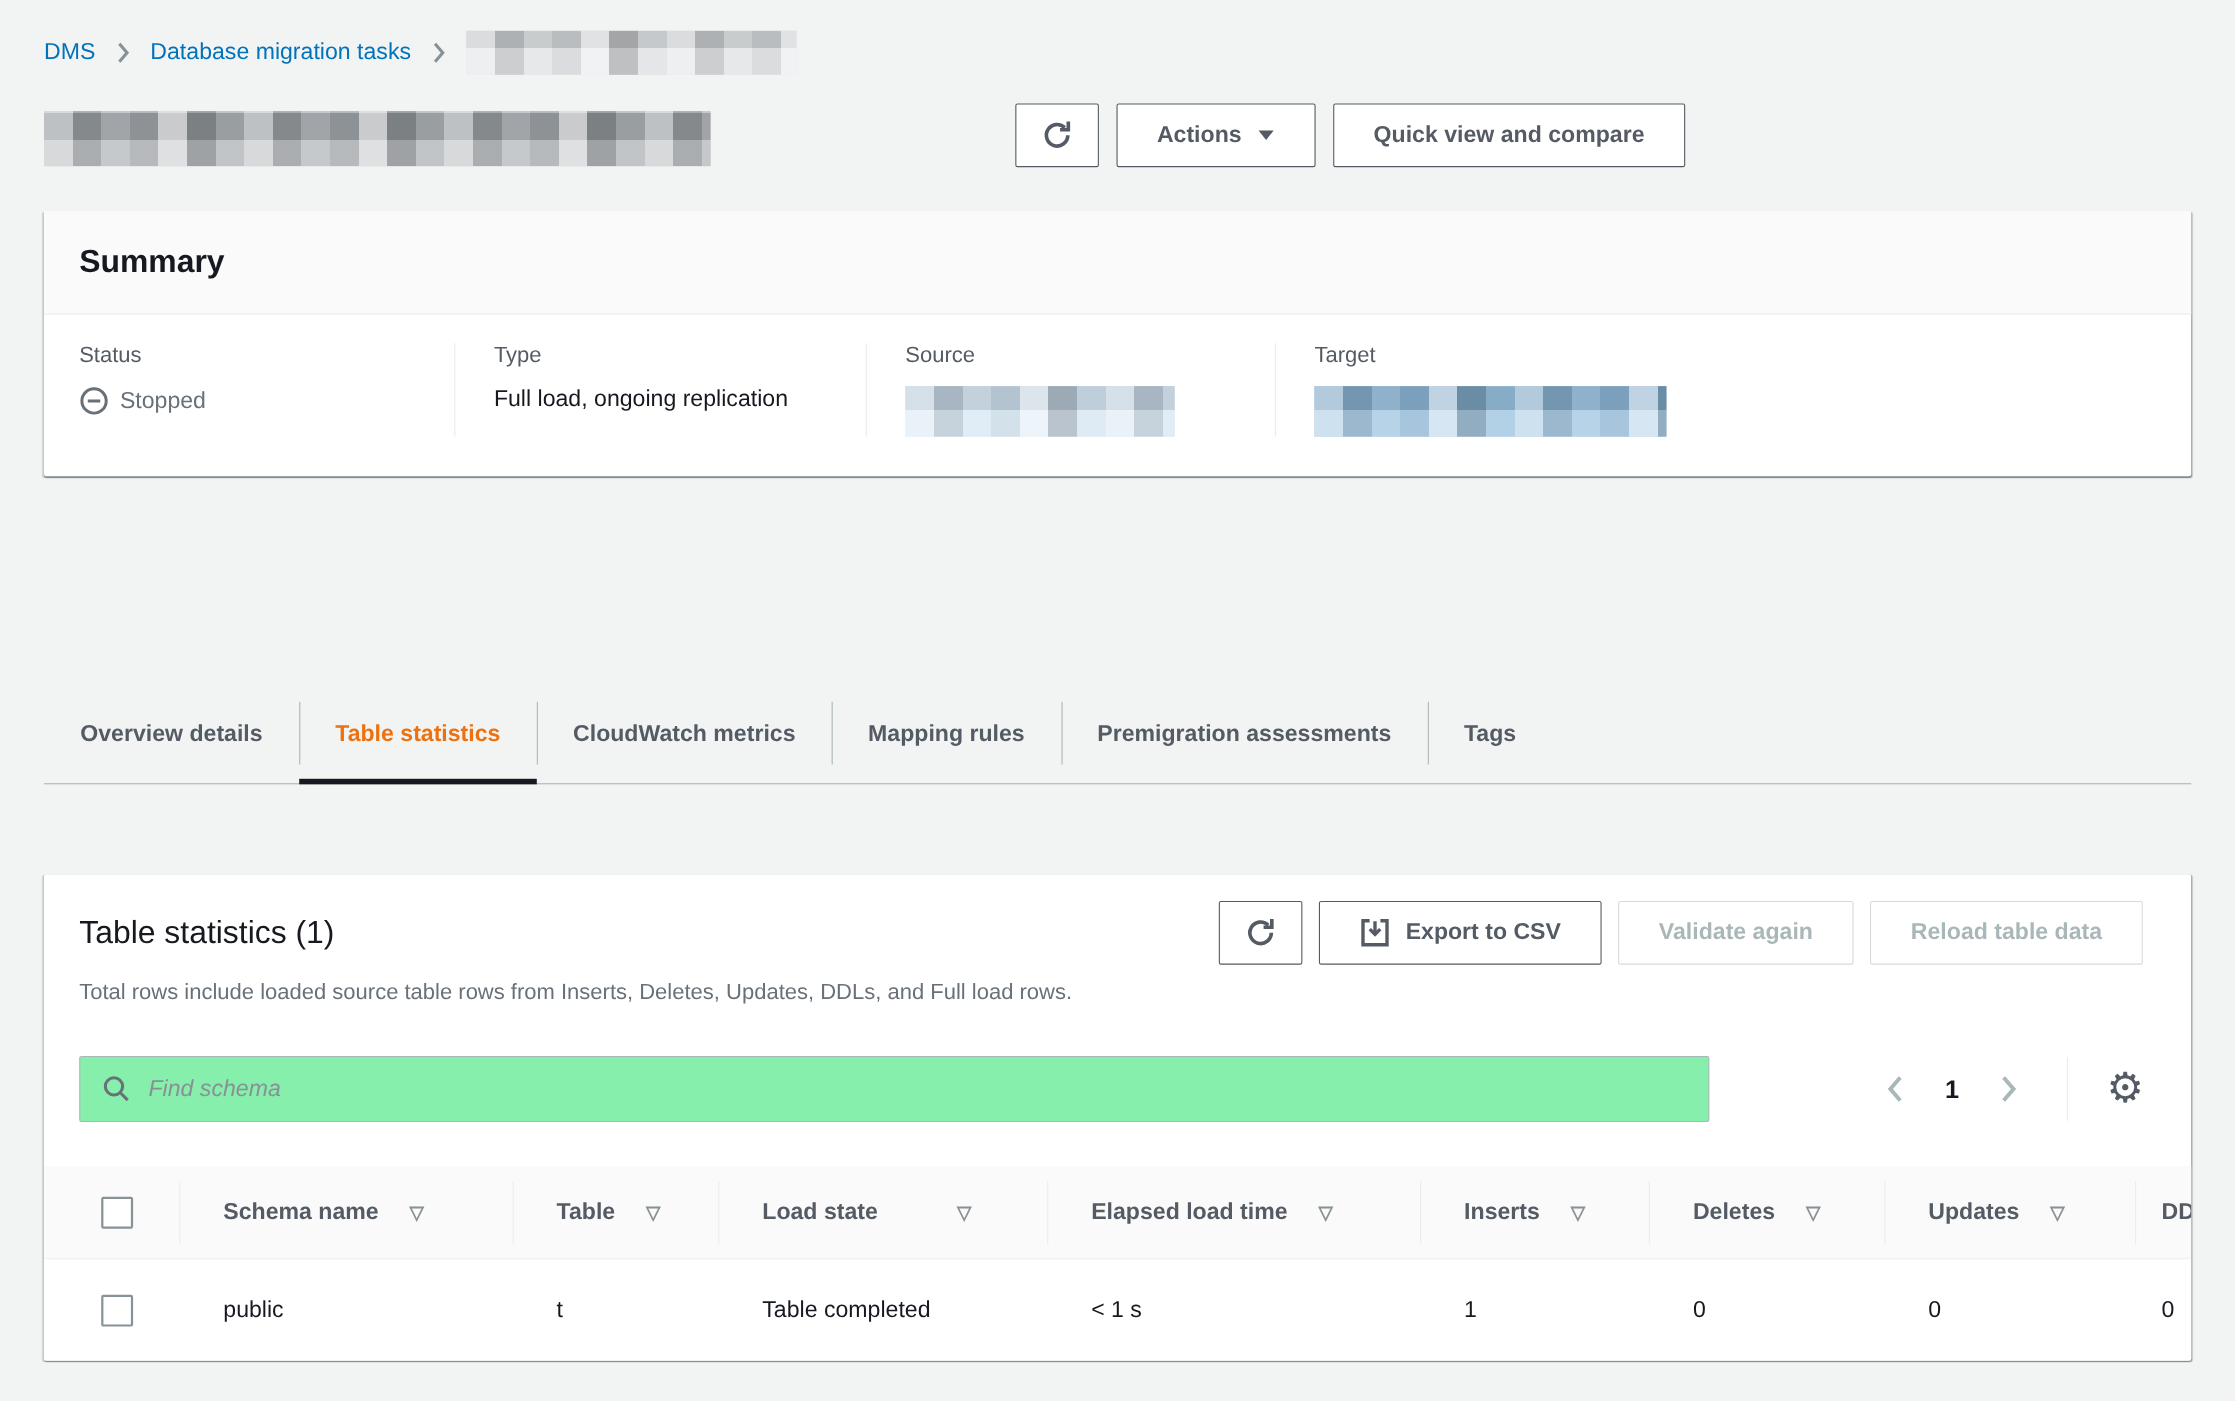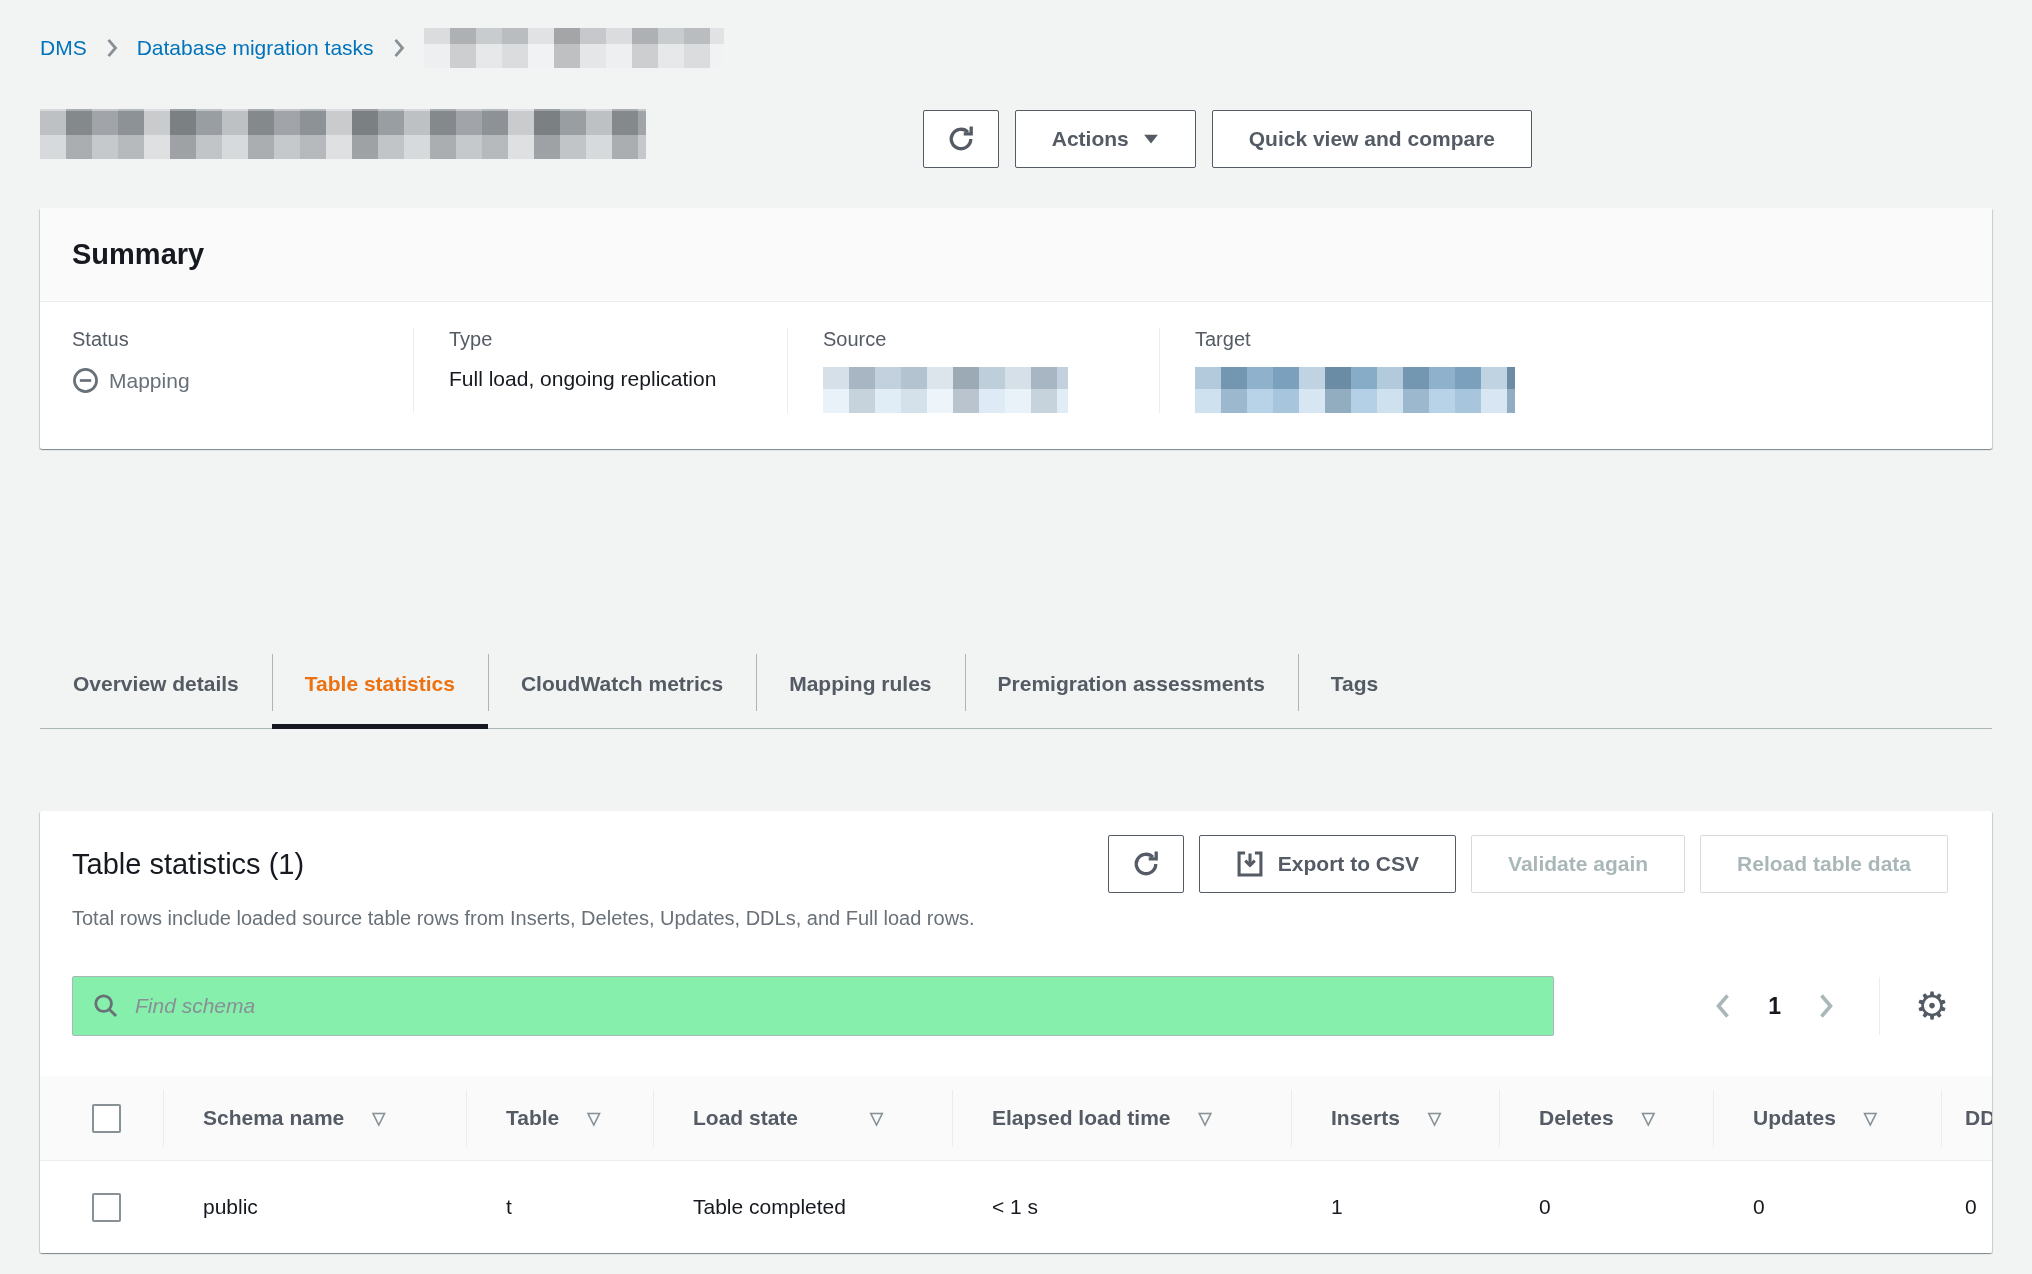--- a/index.html
+++ b/index.html
@@ -30,21 +30,21 @@
 
   
   .breadcrumb { padding-top:28px; display:flex; align-items:center; gap:18px; font-size:21px; }
   .breadcrumb a { color:#0073bb; text-decoration:none; cursor:pointer; }
   .crumb-chevron { display:inline-flex; }
   .crumb-mosaic { width:300px; height:40px; }
 
   
   .page-header { margin-top:26px; display:flex; align-items:center; }
   .title-mosaic { width:606px; height:50px; margin-top:6px; }
-  .header-actions { margin-left:auto; margin-right:460px; display:flex; align-items:center; gap:16px;margin-top:16px; }
+  .header-actions { margin-left:auto; margin-right:460px; display:flex; align-items:center; gap:16px; }
 
   .btn {
     height:58px; background:#fff; border:1px solid #545b64; border-radius:2px;
     color:#545b64; font-family:"Liberation Sans", sans-serif;
     font-size:21px; font-weight:700; padding:0 36px;
     display:inline-flex; align-items:center; justify-content:center; gap:14px;
     cursor:pointer; white-space:nowrap;
   }
   .btn-icon { width:76px; padding:0; }
   .btn.disabled { border-color:#d5dbdb; color:#aab7b8; cursor:default; }
@@ -185,21 +185,21 @@
     <div class="summary-body">
       <div class="summary-col col-status">
         <div class="field-label">Status</div>
         <div class="status-value">
           <span>
             <svg width="27" height="27" viewBox="0 0 20 20" fill="none" stroke="#687078" stroke-width="2">
               <circle cx="10" cy="10" r="8.2"></circle>
                 <line x1="5.8" y1="10" x2="14.2" y2="10"></line>
             </svg>
           </span>
-          <span>Mapping</span>
+          <span>Stopped</span>
         </div>
       </div>
       <div class="summary-col col-type">
         <div class="field-label">Type</div>
         <div class="field-value">Full load, ongoing replication</div>
       </div>
       <div class="summary-col col-source">
         <div class="field-label">Source</div>
         <div class="endpoint-mosaic src mosaic mosaic--source"></div>
       </div>

